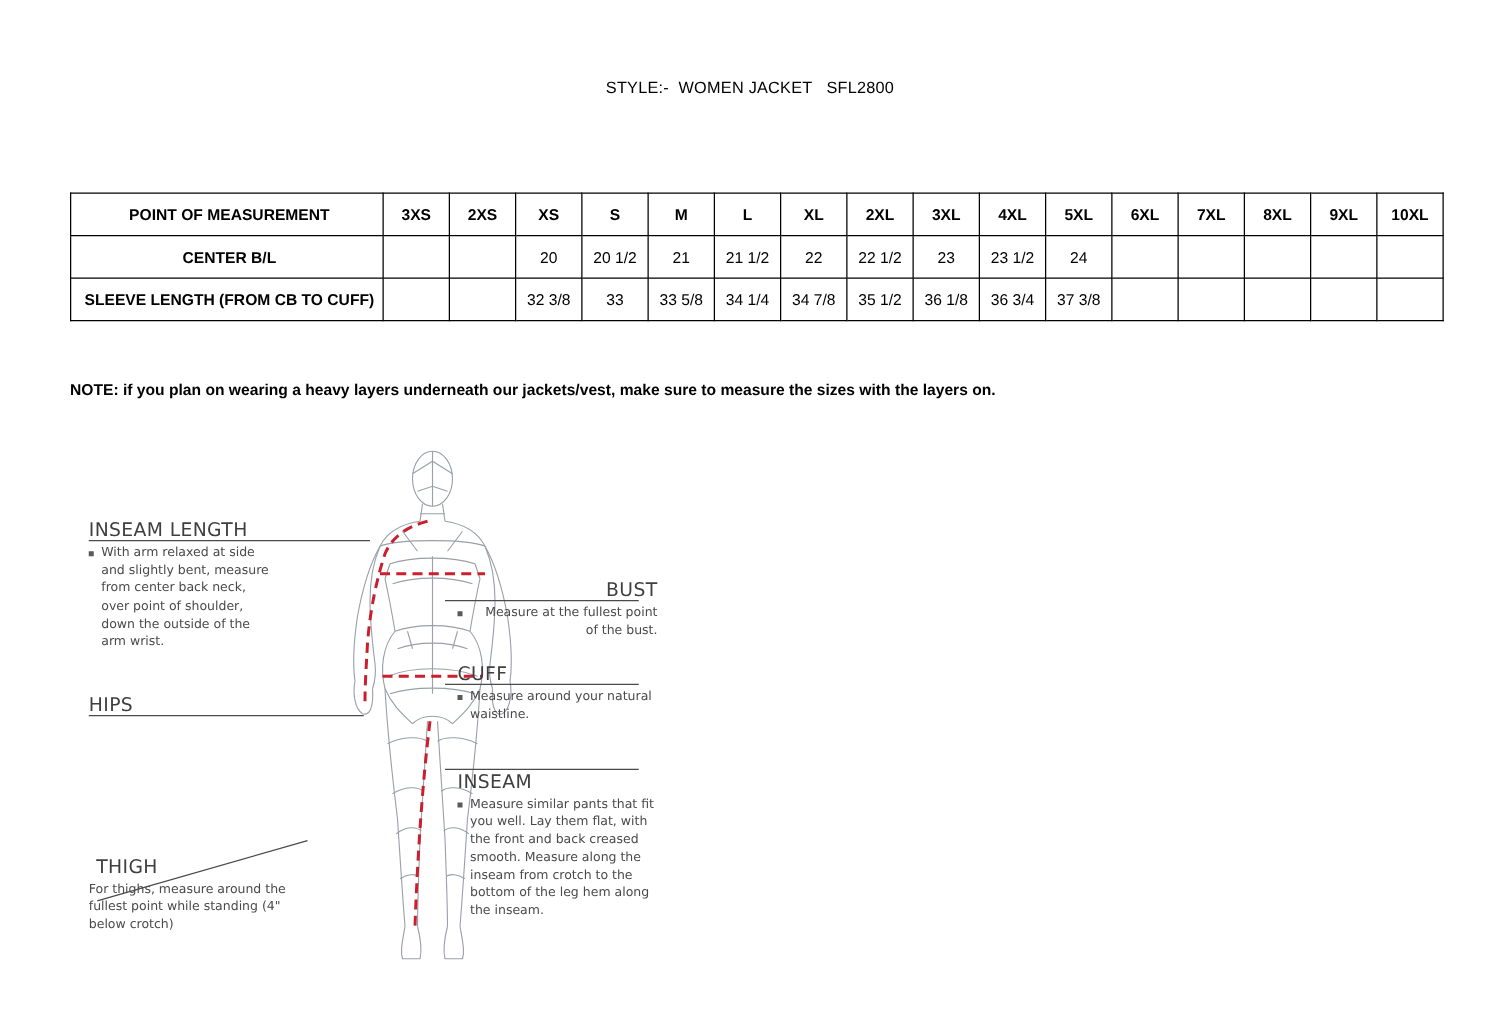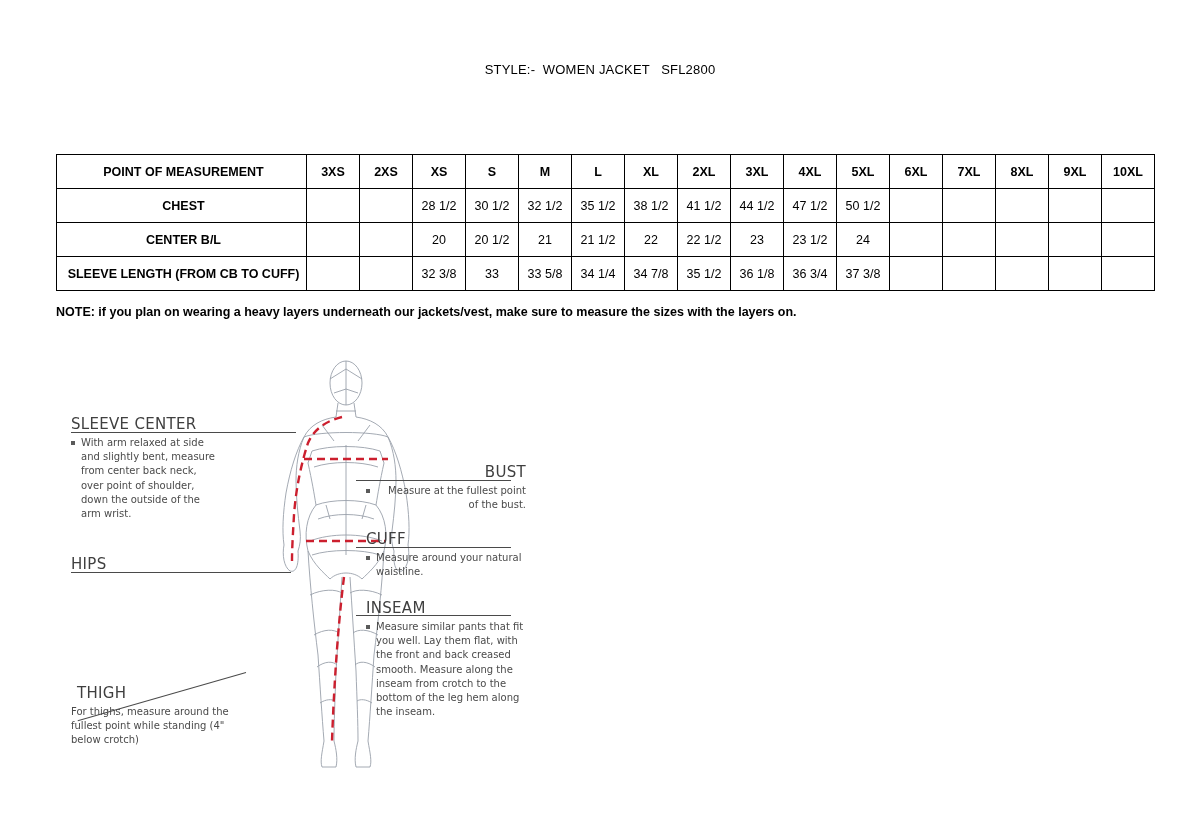--- a/index.html
+++ b/index.html
@@ -117,21 +117,21 @@
     background: #5a5a5a;
   }
 
   
   #co-sleeve { left: 15px;  top: 60px;  width: 150px; }
   #co-hips   { left: 15px;  top: 200px; width: 150px; }
   #co-thigh  { left: 15px;  top: 300px; width: 165px; }
   
   #co-bust   { left: 310px; top: 108px; width: 160px; text-align: right; }
   #co-waist  { left: 310px; top: 175px; width: 160px; }
-  #co-inseam { left: 310px; top: 244px; width: 165px; }
+  #co-inseam { left: 310px; top: 261px; width: 165px; }
 
   .leader {
     position: absolute;
     background: #4a4a4a;
     height: 1px;
   }
 </style>
 </head>
 <body>
 
@@ -173,39 +173,20 @@
       <th>5XL</th>
       <th>6XL</th>
       <th>7XL</th>
       <th>8XL</th>
       <th>9XL</th>
       <th>10XL</th>
     </tr>
   </thead>
   <tbody>
     <tr>
-      <td class="rowhead">CHEST</td>
-      <td></td>
-      <td></td>
-      <td>28 1/2</td>
-      <td>30 1/2</td>
-      <td>32 1/2</td>
-      <td>35 1/2</td>
-      <td>38 1/2</td>
-      <td>41 1/2</td>
-      <td>44 1/2</td>
-      <td>47 1/2</td>
-      <td>50 1/2</td>
-      <td></td>
-      <td></td>
-      <td></td>
-      <td></td>
-      <td></td>
-    </tr>
-    <tr>
       <td class="rowhead">CENTER B/L</td>
       <td></td>
       <td></td>
       <td>20</td>
       <td>20 1/2</td>
       <td>21</td>
       <td>21 1/2</td>
       <td>22</td>
       <td>22 1/2</td>
       <td>23</td>
@@ -318,21 +299,21 @@
   </svg>
 
   <div class="leader" style="left:15px;  top:77px;  width:225px;"></div>
   <div class="leader" style="left:15px;  top:217px; width:220px;"></div>
   <div class="leader" style="left:15px;  top:317px; width:175px; transform:rotate(-16deg); transform-origin:right center;"></div>
   <div class="leader" style="left:300px; top:125px; width:155px;"></div>
   <div class="leader" style="left:300px; top:192px; width:155px;"></div>
   <div class="leader" style="left:300px; top:260px; width:155px;"></div>
 
   <div class="callout" id="co-sleeve">
-    <div class="c-title">SLEEVE CENTER</div>
+    <div class="c-title">INSEAM LENGTH</div>
     <div class="c-body bulleted">With arm relaxed at side and slightly bent, measure from center back neck, over point of shoulder, down the outside of the arm wrist.</div>
   </div>
 
   <div class="callout" id="co-hips">
     <div class="c-title">HIPS</div>
   </div>
 
   <div class="callout" id="co-thigh">
     <div class="c-title" style="padding-left:6px;margin-top:29px;">THIGH</div>
     <div class="c-body">For thighs, measure around the fullest point while standing (4" below crotch)</div>

